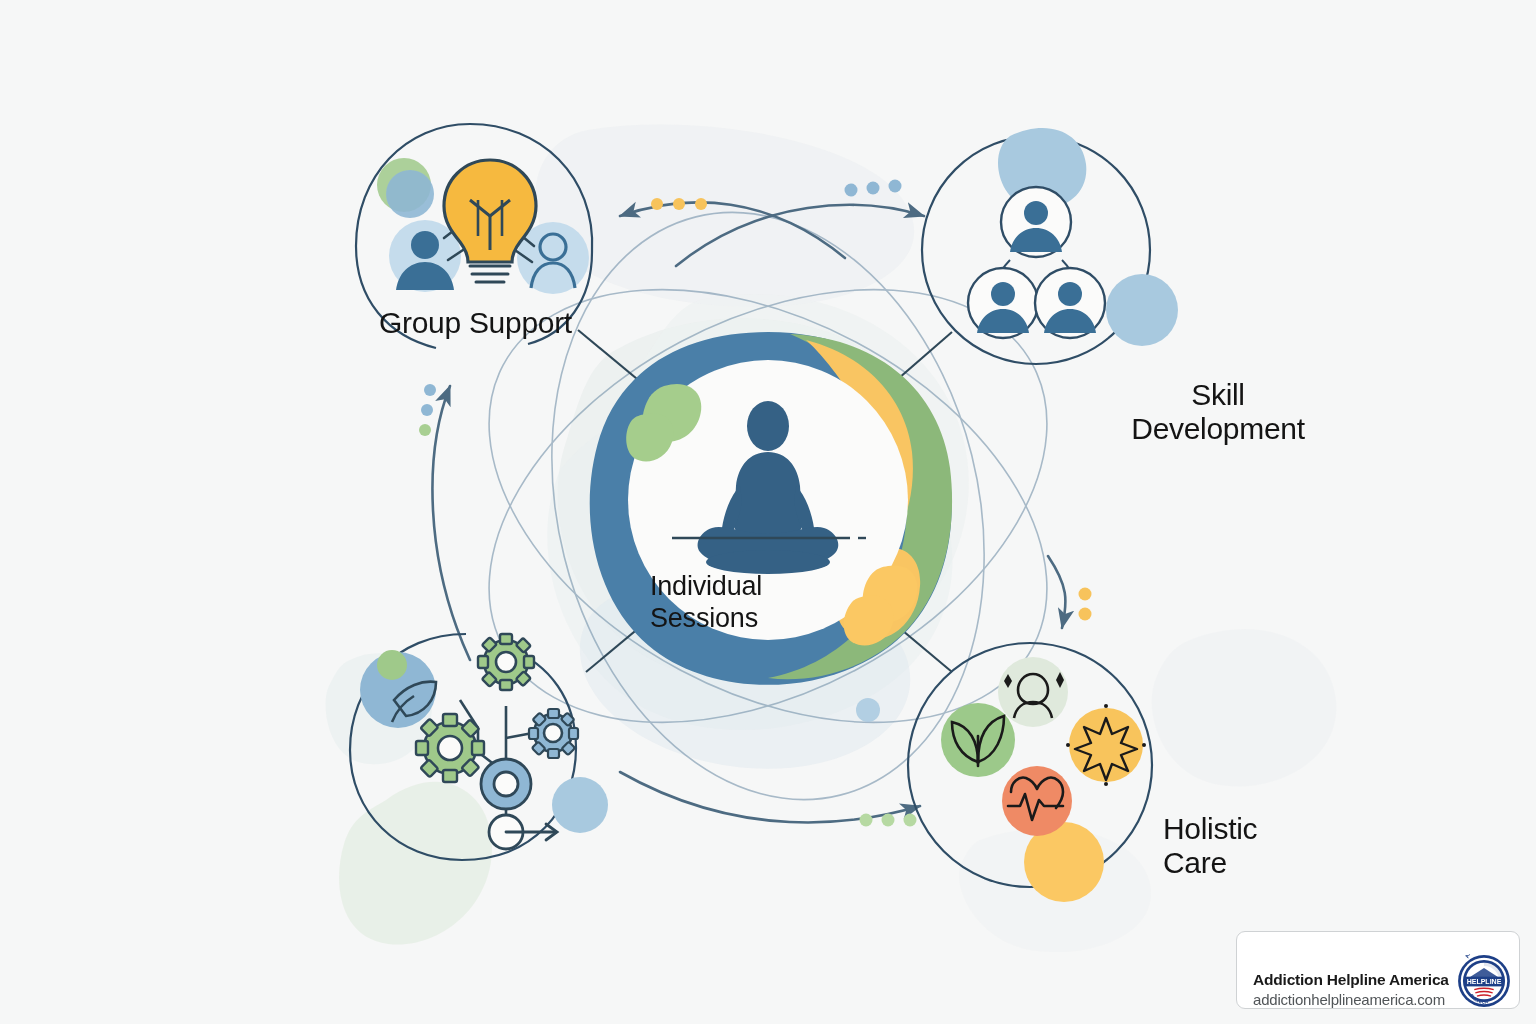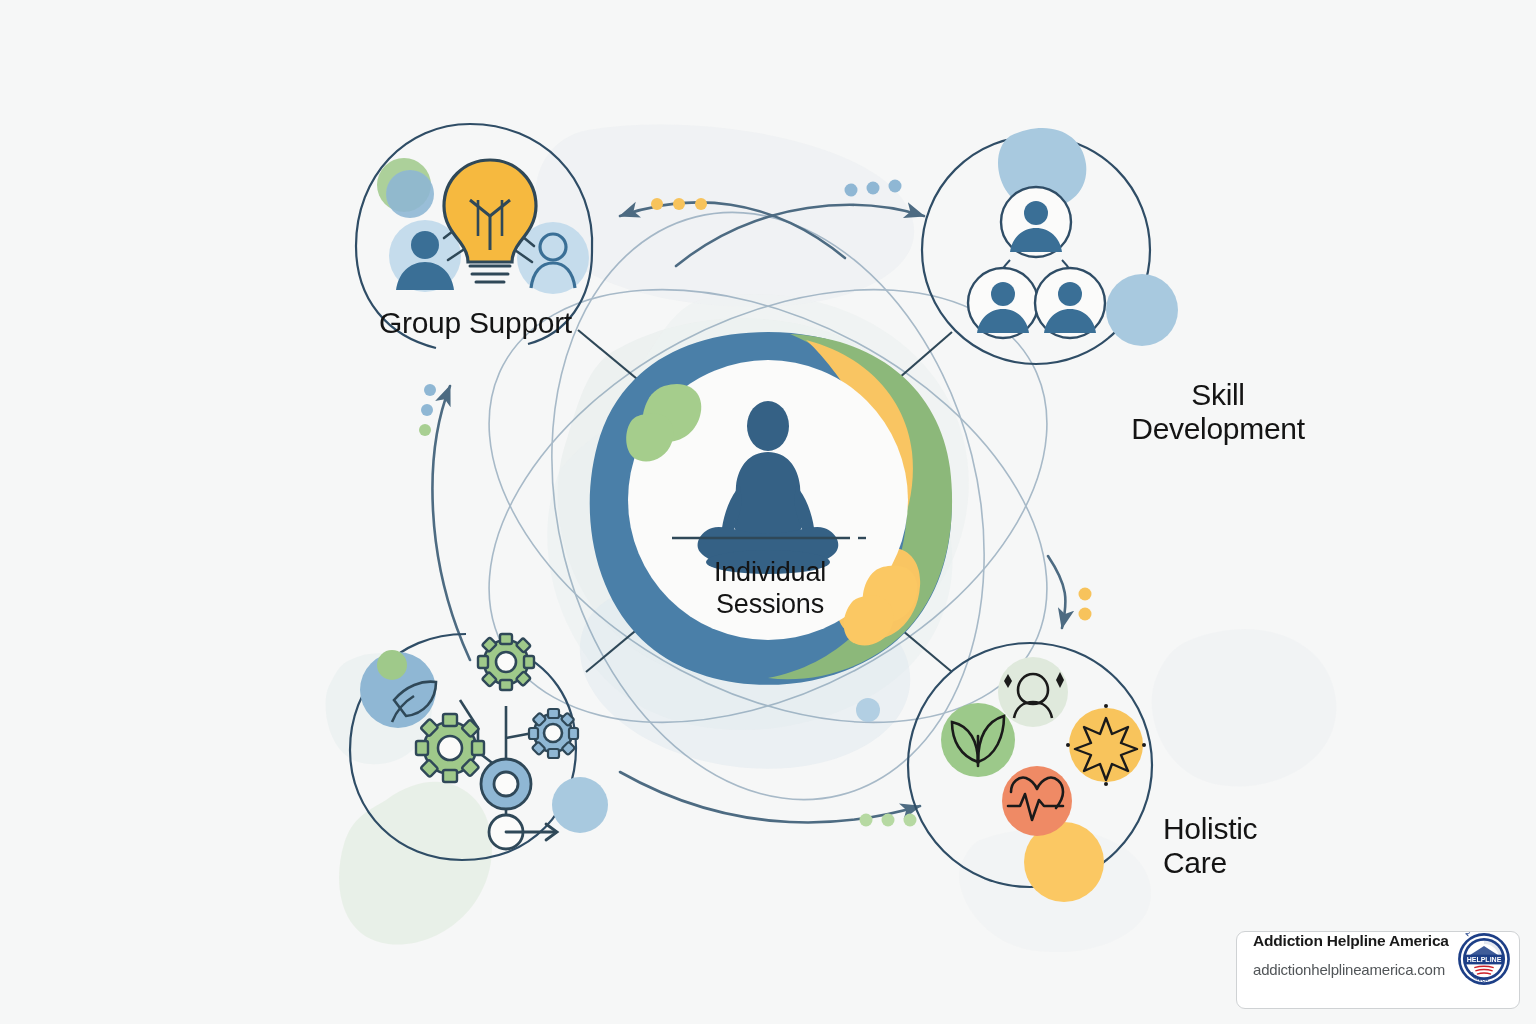--- a/index.html
+++ b/index.html
@@ -36,61 +36,61 @@
     pointer-events: none;
   }
   #label-group-support { left: 379px; top: 306px; }
   #label-skill-development {
     left: 1128px; top: 378px;
     width: 180px; text-align: center;
   }
   #label-holistic-care { left: 1130px; top: 812px; margin-left: 33px; }
   #center-label {
     position: absolute;
-    left: 650px; top: 556px;
+    left: 650px; top: 570px;
     width: 240px;
-    text-align: center;
+    text-align: left;
     color: #141414;
     font-size: 27px;
     font-weight: 500;
     line-height: 1.2;
     letter-spacing: -0.2px;
     white-space: pre-line;
     pointer-events: none;
   }
 
   
   #footer-badge {
     position: absolute;
     left: 1236px;
     top: 931px;
     width: 284px;
     height: 78px;
     background: #ffffff;
     border: 1px solid #cfd2d4;
     border-radius: 9px;
     display: flex;
-    align-items: flex-start;
+    align-items: flex-end;
     box-sizing: border-box;
     padding: 0 12px 0 16px;
     gap: 8px;
   }
   #footer-text { flex: 1; }
   #footer-org {
     font-size: 15.5px;
     font-weight: bold;
     color: #1a1a1a;
     letter-spacing: -0.2px;
     white-space: nowrap;
   }
   #footer-url {
     font-size: 15px;
     color: #515558;
     letter-spacing: -0.2px;
-    margin-top: 11px;
+    margin-top: 2px;
     white-space: nowrap;
   }
   #footer-seal { width: 54px; height: 54px; flex: none; }
 </style>
 </head>
 <body>
 
 <div id="stage">
 
   <svg id="diagram" viewBox="0 0 1536 1024">

